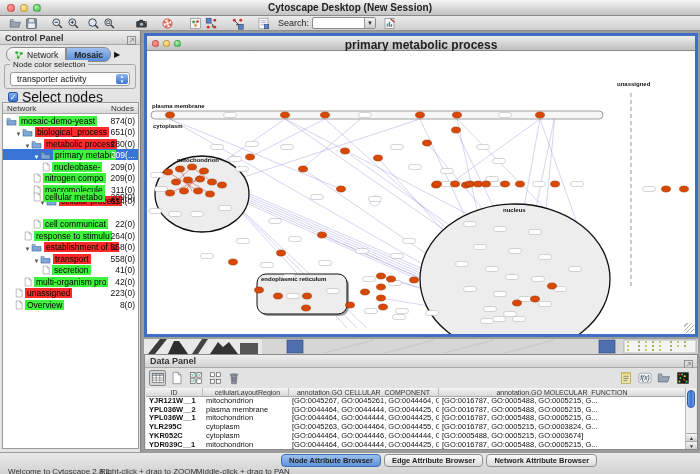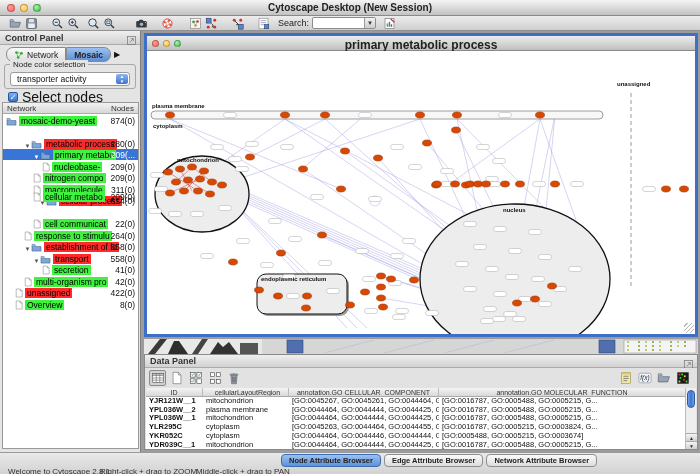--- a/index.html
+++ b/index.html
@@ -262,132 +262,143 @@
             <div class="trow " style="top:0px;padding-left:3px">
               <span class="ticon">
                 <svg viewBox="0 0 12 10" width="11" height="9">
                   <path d="M1 3h4l1 1h5v5H1z" fill="#7da7d8" stroke="#3a5a80" stroke-width=".6"></path>
                   <path d="M1 3V1.6h3.2L5 2.6" fill="#a7c4e4" stroke="#3a5a80" stroke-width=".5"></path>
                 </svg>
               </span>
               <span class="tlabel hl-green">mosaic-demo-yeast</span>
               <span class="tcount">874(0)</span>
             </div>
-            <div class="trow " style="top:23px;padding-left:21px">
+            <div class="trow " style="top:11.5px;padding-left:12px">
               <span class="tarrow">▼</span>
               <span class="ticon">
                 <svg viewBox="0 0 12 10" width="11" height="9">
                   <path d="M1 3h4l1 1h5v5H1z" fill="#7da7d8" stroke="#3a5a80" stroke-width=".6"></path>
                   <path d="M1 3V1.6h3.2L5 2.6" fill="#a7c4e4" stroke="#3a5a80" stroke-width=".5"></path>
                 </svg>
               </span>
-              <span class="tlabel hl-red">metabolic process</span>
-              <span class="tcount">280(0)</span>
-            </div>
-            <div class="trow sel" style="top:34.5px;padding-left:30px">
+              <span class="tlabel hl-red">biological_process</span>
+              <span class="tcount">651(0)</span>
+            </div>
+            <div class="trow " style="top:23px;padding-left:21px">
               <span class="tarrow">▼</span>
               <span class="ticon">
                 <svg viewBox="0 0 12 10" width="11" height="9">
                   <path d="M1 3h4l1 1h5v5H1z" fill="#7da7d8" stroke="#3a5a80" stroke-width=".6"></path>
                   <path d="M1 3V1.6h3.2L5 2.6" fill="#a7c4e4" stroke="#3a5a80" stroke-width=".5"></path>
                 </svg>
               </span>
-              <span class="tlabel hl-green">primary metabo</span>
-              <span class="tcount">209(...</span>
-            </div>
-            <div class="trow " style="top:46px;padding-left:39px">
-              <span class="ticon">
-                <svg viewBox="0 0 10 12" width="8" height="10">
-                  <path d="M1.5 1h5L9 3.5V11H1.5z" fill="#fff" stroke="#888" stroke-width=".7"></path>
-                  <path d="M6.5 1v2.5H9" fill="none" stroke="#888" stroke-width=".7"></path>
-                </svg>
-              </span>
-              <span class="tlabel hl-green">nucleobase-</span>
-              <span class="tcount">209(0)</span>
-            </div>
-            <div class="trow " style="top:57.5px;padding-left:30px">
-              <span class="ticon">
-                <svg viewBox="0 0 10 12" width="8" height="10">
-                  <path d="M1.5 1h5L9 3.5V11H1.5z" fill="#fff" stroke="#888" stroke-width=".7"></path>
-                  <path d="M6.5 1v2.5H9" fill="none" stroke="#888" stroke-width=".7"></path>
-                </svg>
-              </span>
-              <span class="tlabel hl-green">nitrogen compo</span>
-              <span class="tcount">209(0)</span>
-            </div>
-            <div class="trow " style="top:69px;padding-left:30px">
-              <span class="ticon">
-                <svg viewBox="0 0 10 12" width="8" height="10">
-                  <path d="M1.5 1h5L9 3.5V11H1.5z" fill="#fff" stroke="#888" stroke-width=".7"></path>
-                  <path d="M6.5 1v2.5H9" fill="none" stroke="#888" stroke-width=".7"></path>
-                </svg>
-              </span>
-              <span class="tlabel hl-green">macromolecule</span>
-              <span class="tcount">311(0)</span>
-            </div>
-            <div class="trow " style="top:80.5px;padding-left:36px">
+              <span class="tlabel hl-red">metabolic process</span>
+              <span class="tcount">280(0)</span>
+            </div>
+            <div class="trow sel" style="top:34.5px;padding-left:30px">
               <span class="tarrow">▼</span>
               <span class="ticon">
                 <svg viewBox="0 0 12 10" width="11" height="9">
                   <path d="M1 3h4l1 1h5v5H1z" fill="#7da7d8" stroke="#3a5a80" stroke-width=".6"></path>
                   <path d="M1 3V1.6h3.2L5 2.6" fill="#a7c4e4" stroke="#3a5a80" stroke-width=".5"></path>
                 </svg>
               </span>
-              <span class="tlabel hl-red">cellular process</span>
-              <span class="tcount">614(0)</span>
-            </div>
-            <div class="trow " style="top:76px;padding-left:30px">
-              <span class="ticon">
-                <svg viewBox="0 0 10 12" width="8" height="10">
-                  <path d="M1.5 1h5L9 3.5V11H1.5z" fill="#fff" stroke="#888" stroke-width=".7"></path>
-                  <path d="M6.5 1v2.5H9" fill="none" stroke="#888" stroke-width=".7"></path>
-                </svg>
-              </span>
-              <span class="tlabel hl-green">cellular metabo</span>
+              <span class="tlabel hl-green">primary metabo</span>
+              <span class="tcount">209(...</span>
+            </div>
+            <div class="trow " style="top:46px;padding-left:39px">
+              <span class="ticon">
+                <svg viewBox="0 0 10 12" width="8" height="10">
+                  <path d="M1.5 1h5L9 3.5V11H1.5z" fill="#fff" stroke="#888" stroke-width=".7"></path>
+                  <path d="M6.5 1v2.5H9" fill="none" stroke="#888" stroke-width=".7"></path>
+                </svg>
+              </span>
+              <span class="tlabel hl-green">nucleobase-</span>
               <span class="tcount">209(0)</span>
             </div>
-            <div class="trow " style="top:103.5px;padding-left:30px">
-              <span class="ticon">
-                <svg viewBox="0 0 10 12" width="8" height="10">
-                  <path d="M1.5 1h5L9 3.5V11H1.5z" fill="#fff" stroke="#888" stroke-width=".7"></path>
-                  <path d="M6.5 1v2.5H9" fill="none" stroke="#888" stroke-width=".7"></path>
-                </svg>
-              </span>
-              <span class="tlabel hl-green">cell communicat</span>
-              <span class="tcount">22(0)</span>
-            </div>
-            <div class="trow " style="top:115px;padding-left:21px">
-              <span class="ticon">
-                <svg viewBox="0 0 10 12" width="8" height="10">
-                  <path d="M1.5 1h5L9 3.5V11H1.5z" fill="#fff" stroke="#888" stroke-width=".7"></path>
-                  <path d="M6.5 1v2.5H9" fill="none" stroke="#888" stroke-width=".7"></path>
-                </svg>
-              </span>
-              <span class="tlabel hl-green">response to stimulu</span>
-              <span class="tcount">264(0)</span>
-            </div>
-            <div class="trow " style="top:126.5px;padding-left:21px">
+            <div class="trow " style="top:57.5px;padding-left:30px">
+              <span class="ticon">
+                <svg viewBox="0 0 10 12" width="8" height="10">
+                  <path d="M1.5 1h5L9 3.5V11H1.5z" fill="#fff" stroke="#888" stroke-width=".7"></path>
+                  <path d="M6.5 1v2.5H9" fill="none" stroke="#888" stroke-width=".7"></path>
+                </svg>
+              </span>
+              <span class="tlabel hl-green">nitrogen compo</span>
+              <span class="tcount">209(0)</span>
+            </div>
+            <div class="trow " style="top:69px;padding-left:30px">
+              <span class="ticon">
+                <svg viewBox="0 0 10 12" width="8" height="10">
+                  <path d="M1.5 1h5L9 3.5V11H1.5z" fill="#fff" stroke="#888" stroke-width=".7"></path>
+                  <path d="M6.5 1v2.5H9" fill="none" stroke="#888" stroke-width=".7"></path>
+                </svg>
+              </span>
+              <span class="tlabel hl-green">macromolecule</span>
+              <span class="tcount">311(0)</span>
+            </div>
+            <div class="trow " style="top:80.5px;padding-left:36px">
               <span class="tarrow">▼</span>
               <span class="ticon">
                 <svg viewBox="0 0 12 10" width="11" height="9">
                   <path d="M1 3h4l1 1h5v5H1z" fill="#7da7d8" stroke="#3a5a80" stroke-width=".6"></path>
                   <path d="M1 3V1.6h3.2L5 2.6" fill="#a7c4e4" stroke="#3a5a80" stroke-width=".5"></path>
                 </svg>
               </span>
-              <span class="tlabel hl-red">establishment of lo</span>
-              <span class="tcount">558(0)</span>
-            </div>
-            <div class="trow " style="top:138px;padding-left:30px">
+              <span class="tlabel hl-red">cellular process</span>
+              <span class="tcount">614(0)</span>
+            </div>
+            <div class="trow " style="top:76px;padding-left:30px">
+              <span class="ticon">
+                <svg viewBox="0 0 10 12" width="8" height="10">
+                  <path d="M1.5 1h5L9 3.5V11H1.5z" fill="#fff" stroke="#888" stroke-width=".7"></path>
+                  <path d="M6.5 1v2.5H9" fill="none" stroke="#888" stroke-width=".7"></path>
+                </svg>
+              </span>
+              <span class="tlabel hl-green">cellular metabo</span>
+              <span class="tcount">209(0)</span>
+            </div>
+            <div class="trow " style="top:103.5px;padding-left:30px">
+              <span class="ticon">
+                <svg viewBox="0 0 10 12" width="8" height="10">
+                  <path d="M1.5 1h5L9 3.5V11H1.5z" fill="#fff" stroke="#888" stroke-width=".7"></path>
+                  <path d="M6.5 1v2.5H9" fill="none" stroke="#888" stroke-width=".7"></path>
+                </svg>
+              </span>
+              <span class="tlabel hl-green">cell communicat</span>
+              <span class="tcount">22(0)</span>
+            </div>
+            <div class="trow " style="top:115px;padding-left:21px">
+              <span class="ticon">
+                <svg viewBox="0 0 10 12" width="8" height="10">
+                  <path d="M1.5 1h5L9 3.5V11H1.5z" fill="#fff" stroke="#888" stroke-width=".7"></path>
+                  <path d="M6.5 1v2.5H9" fill="none" stroke="#888" stroke-width=".7"></path>
+                </svg>
+              </span>
+              <span class="tlabel hl-green">response to stimulu</span>
+              <span class="tcount">264(0)</span>
+            </div>
+            <div class="trow " style="top:126.5px;padding-left:21px">
               <span class="tarrow">▼</span>
               <span class="ticon">
                 <svg viewBox="0 0 12 10" width="11" height="9">
                   <path d="M1 3h4l1 1h5v5H1z" fill="#7da7d8" stroke="#3a5a80" stroke-width=".6"></path>
                   <path d="M1 3V1.6h3.2L5 2.6" fill="#a7c4e4" stroke="#3a5a80" stroke-width=".5"></path>
                 </svg>
               </span>
+              <span class="tlabel hl-red">establishment of lo</span>
+              <span class="tcount">558(0)</span>
+            </div>
+            <div class="trow " style="top:138px;padding-left:30px">
+              <span class="tarrow">▼</span>
+              <span class="ticon">
+                <svg viewBox="0 0 12 10" width="11" height="9">
+                  <path d="M1 3h4l1 1h5v5H1z" fill="#7da7d8" stroke="#3a5a80" stroke-width=".6"></path>
+                  <path d="M1 3V1.6h3.2L5 2.6" fill="#a7c4e4" stroke="#3a5a80" stroke-width=".5"></path>
+                </svg>
+              </span>
               <span class="tlabel hl-red">transport</span>
               <span class="tcount">558(0)</span>
             </div>
             <div class="trow " style="top:149.5px;padding-left:39px">
               <span class="ticon">
                 <svg viewBox="0 0 10 12" width="8" height="10">
                   <path d="M1.5 1h5L9 3.5V11H1.5z" fill="#fff" stroke="#888" stroke-width=".7"></path>
                   <path d="M6.5 1v2.5H9" fill="none" stroke="#888" stroke-width=".7"></path>
                 </svg>
               </span>
@@ -405,21 +416,21 @@
               <span class="tcount">42(0)</span>
             </div>
             <div class="trow " style="top:172.5px;padding-left:12px">
               <span class="ticon">
                 <svg viewBox="0 0 10 12" width="8" height="10">
                   <path d="M1.5 1h5L9 3.5V11H1.5z" fill="#fff" stroke="#888" stroke-width=".7"></path>
                   <path d="M6.5 1v2.5H9" fill="none" stroke="#888" stroke-width=".7"></path>
                 </svg>
               </span>
               <span class="tlabel hl-red">unassigned</span>
-              <span class="tcount">422(0)</span>
+              <span class="tcount">223(0)</span>
             </div>
             <div class="trow " style="top:184px;padding-left:12px">
               <span class="ticon">
                 <svg viewBox="0 0 10 12" width="8" height="10">
                   <path d="M1.5 1h5L9 3.5V11H1.5z" fill="#fff" stroke="#888" stroke-width=".7"></path>
                   <path d="M6.5 1v2.5H9" fill="none" stroke="#888" stroke-width=".7"></path>
                 </svg>
               </span>
               <span class="tlabel hl-green">Overview</span>
               <span class="tcount">8(0)</span>

